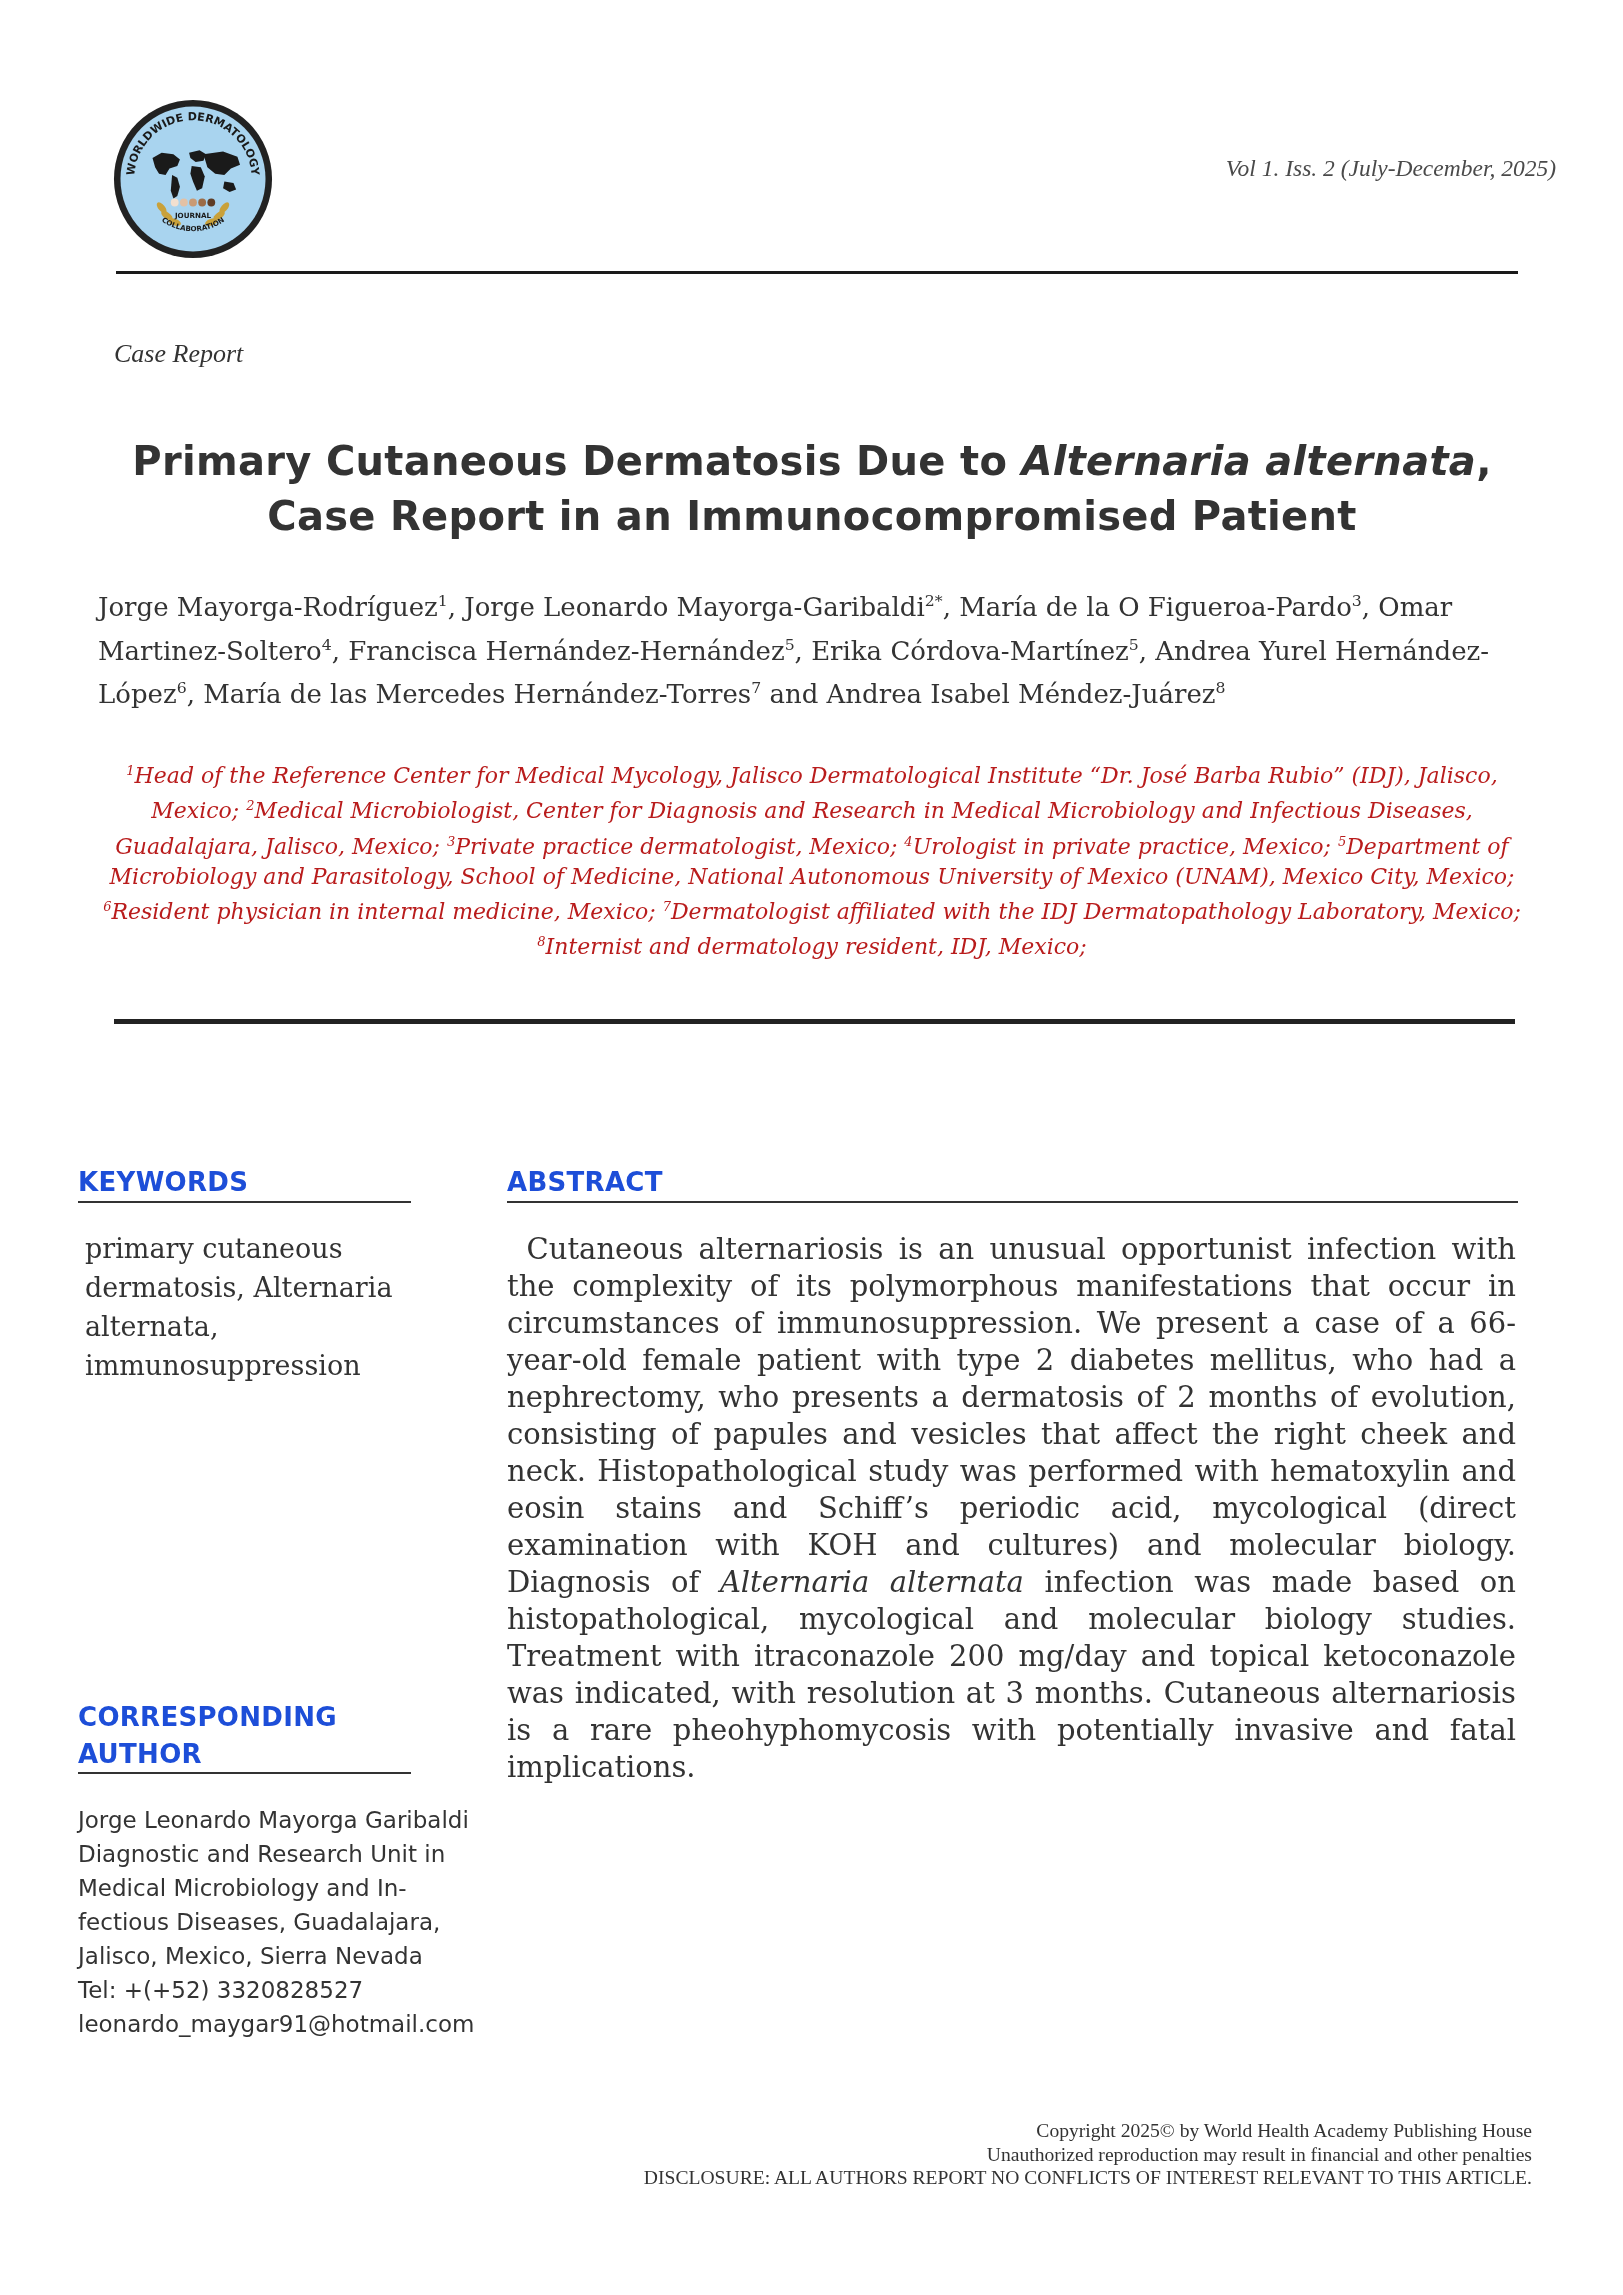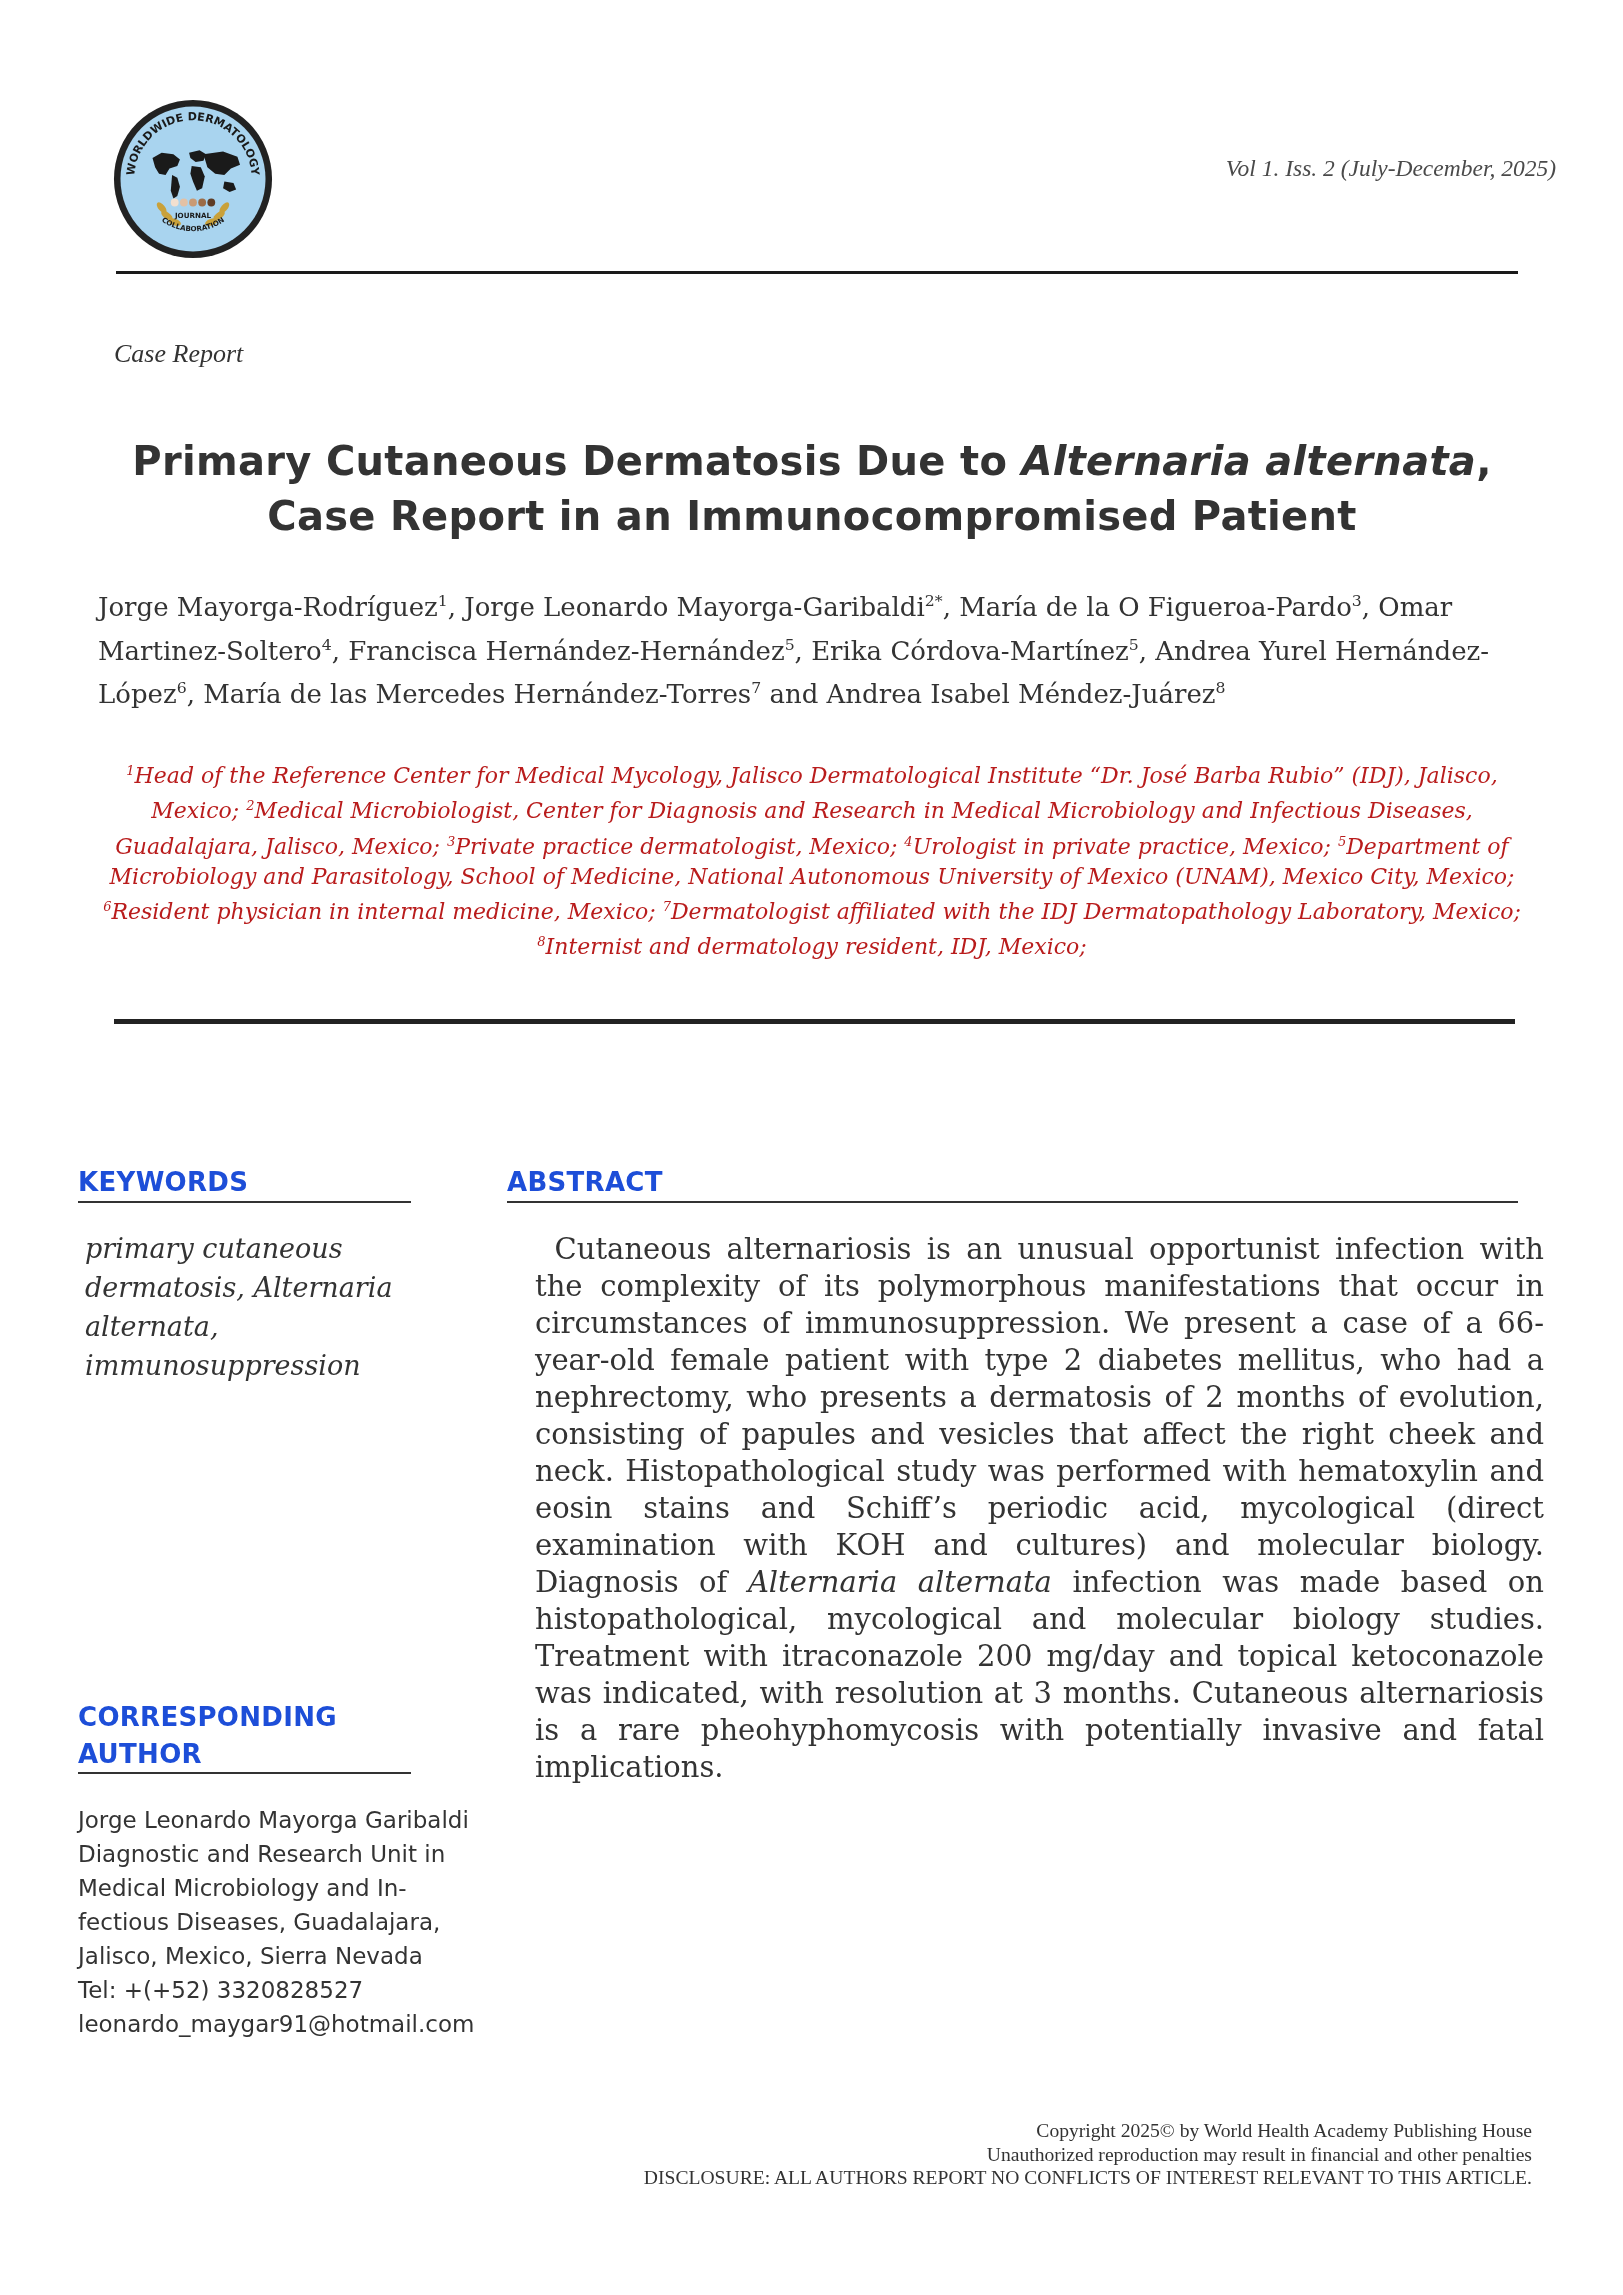--- a/index.html
+++ b/index.html
@@ -35,33 +35,33 @@
   #affils sup { font-size: 13px; }
 
   #mid-rule { left: 114px; top: 1019px; width: 1401px; height: 4.6px; background: #222; }
 
   
   .section-head { font-family: "DejaVu Sans", sans-serif; font-weight: bold; font-size: 26px;
                   color: #1d4ed8; letter-spacing: 0.3px; }
   #kw-head { left: 78px; top: 1167px; }
   #kw-rule { left: 78px; top: 1201px; width: 333px; height: 2px; background: #333; }
   #keywords { left: 85px; top: 1229px; width: 378px; font-family: "DejaVu Serif", serif;
-              font-style: italic; font-size: 27px; line-height: 39px; color: #333; }
+              font-size: 27px; line-height: 39px; color: #333; }
 
   #ca-head { left: 78px; top: 1699px; width: 326px; line-height: 37px; }
   #ca-rule { left: 78px; top: 1772px; width: 333px; height: 2px; background: #333; }
   #ca-body { left: 78px; top: 1803px; width: 417px; font-family: "DejaVu Sans", sans-serif;
              font-size: 23px; line-height: 34px; color: #333; }
 
   
   #abs-head { left: 507px; top: 1167px; }
   #abs-rule { left: 507px; top: 1201px; width: 1011px; height: 2px; background: #333; }
   #abstract { left: 507px; top: 1231px; width: 1009px; font-family: "DejaVu Serif", serif;
               font-size: 29px; line-height: 37px; color: #333; text-align: justify;
-              text-indent: 19.6px; margin-left: 28px; }
+              text-indent: 19.6px; }
   #abstract em { font-style: italic; }
 
   
   #footer { left: 78px; top: 2119px; width: 1454px; font-family: "Liberation Serif", serif;
             font-size: 19.6px; line-height: 23.5px; color: #333; text-align: right; }
 </style>
 </head>
 <body>
 
 <div id="logo" class="abs">

